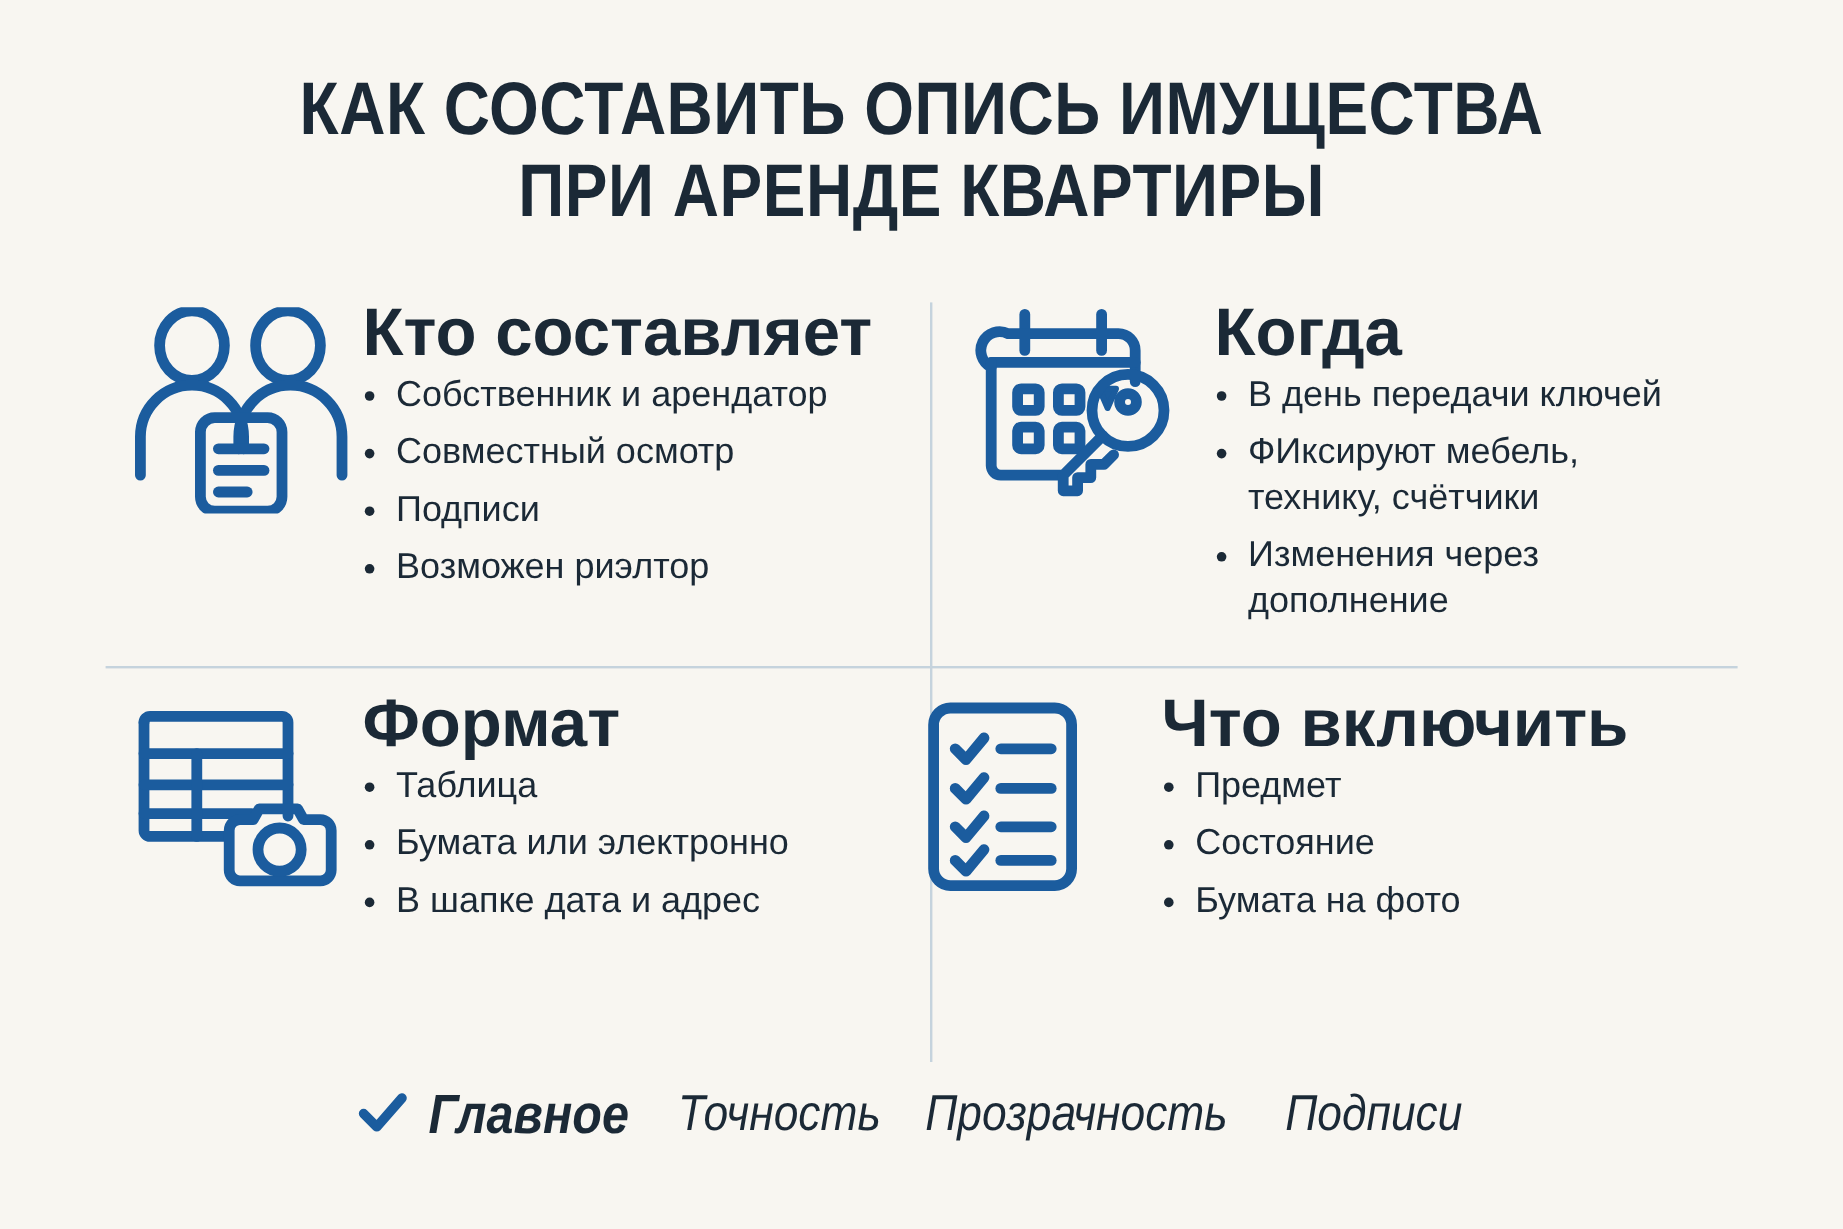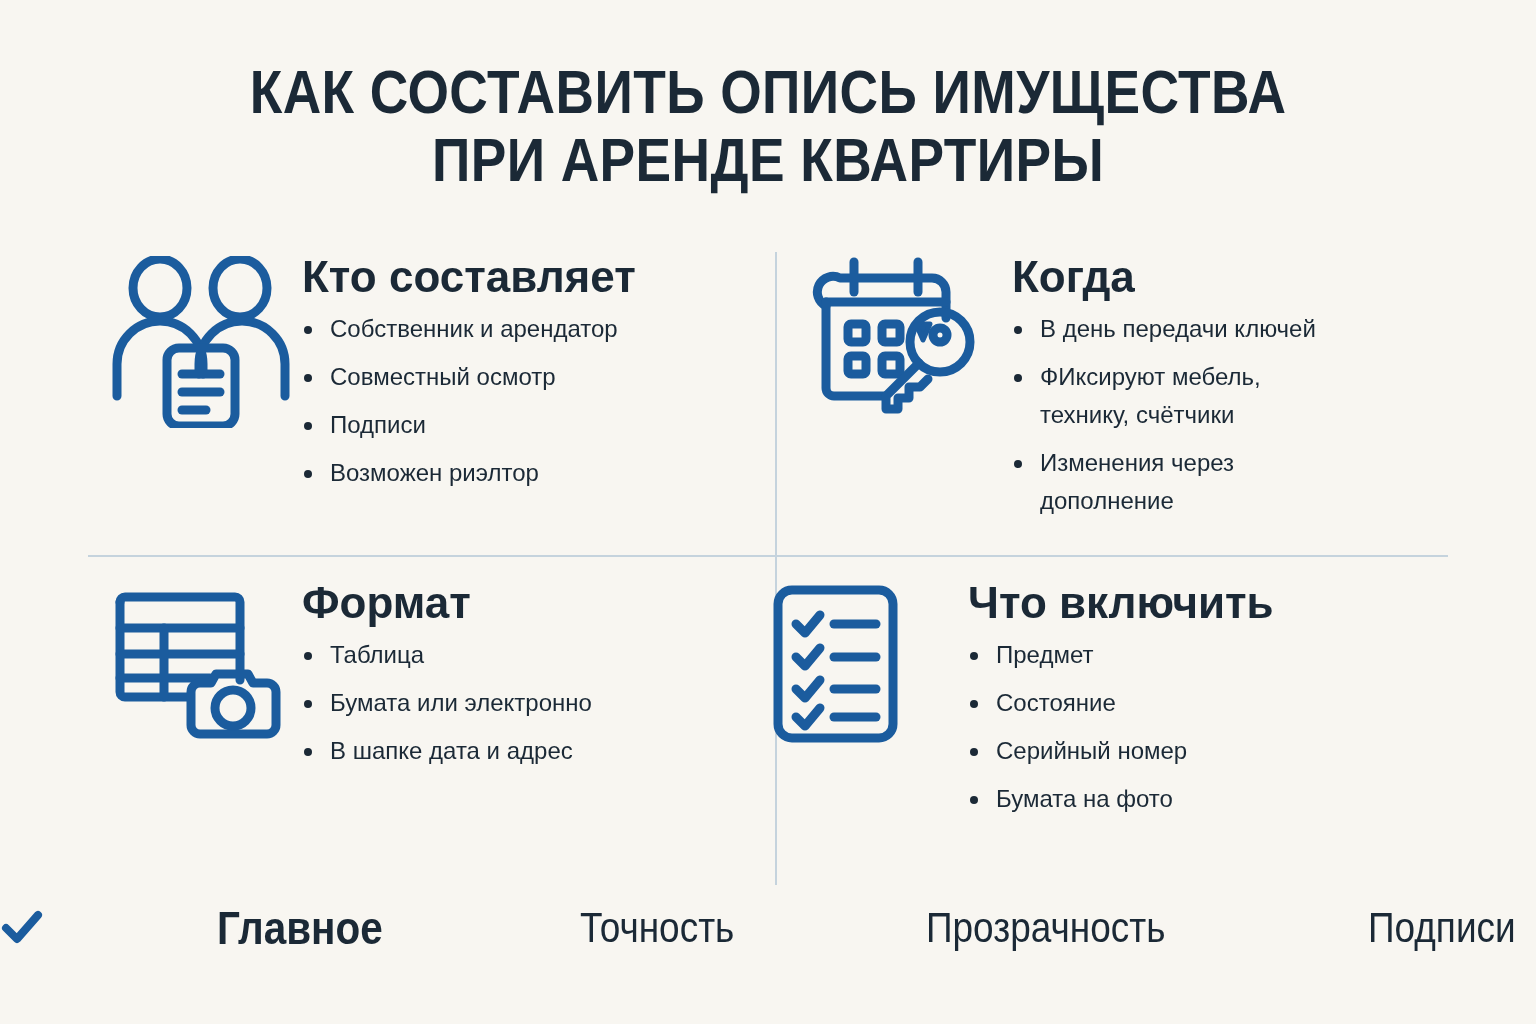--- a/index.html
+++ b/index.html
@@ -83,35 +83,35 @@
   #quad-what .quad-icon { width: 200px; }
 
   .quad-body {
     flex: 1 1 auto;
     padding-top: 0;
   }
 
   .quad-heading {
     color: #1b2936;
     font-weight: bold;
-    font-size: 44px;
+    font-size: 56px;
     line-height: 50px;
     margin: 0 0 8px 0;
     white-space: nowrap;
   }
 
   .bullets {
     list-style: none;
     margin: 0;
     padding: 0;
   }
   .bullets li {
     position: relative;
     color: #1b2936;
-    font-size: 24px;
+    font-size: 30px;
     line-height: 38px;
     padding-left: 28px;
     margin-bottom: 10px;
     white-space: pre-line;
   }
   .bullets li::before {
     content: "";
     position: absolute;
     left: 2px;
     top: 16px;
@@ -122,22 +122,23 @@
   }
 
   
   .footer {
     position: absolute;
     left: 0;
     top: 902px;
     width: 1536px;
     display: flex;
     align-items: center;
-    justify-content: space-between;
+    justify-content: center;
     gap: 0;
+    font-style: italic;
   }
   .footer-check {
     margin-right: 16px;
     display: flex;
     align-items: center;
   }
   .footer-main {
     color: #1b2936;
     font-weight: bold;
     font-size: 46px;
@@ -262,21 +263,20 @@
         <line x1="66" y1="107" x2="108" y2="107"></line>
         <path d="M28 135 L37 144 L52 126"></path>
         <line x1="66" y1="135" x2="108" y2="135"></line>
       </svg>
     </div>
     <div class="quad-body">
       <h2 class="quad-heading">Что включить</h2>
       <ul class="bullets">
         <li>Предмет</li>
         <li>Состояние</li>
-        <li>Серийный номер</li>
         <li>Бумата на фото</li>
       </ul>
     </div>
   </div>
 
   <div class="footer">
     <span class="footer-check">
       <svg width="44" height="40" viewBox="0 0 44 40" fill="none" stroke="#1b5c9e" stroke-width="8" stroke-linecap="round" stroke-linejoin="round">
         <path d="M6 20 L17 31 L38 7"></path>
       </svg>

